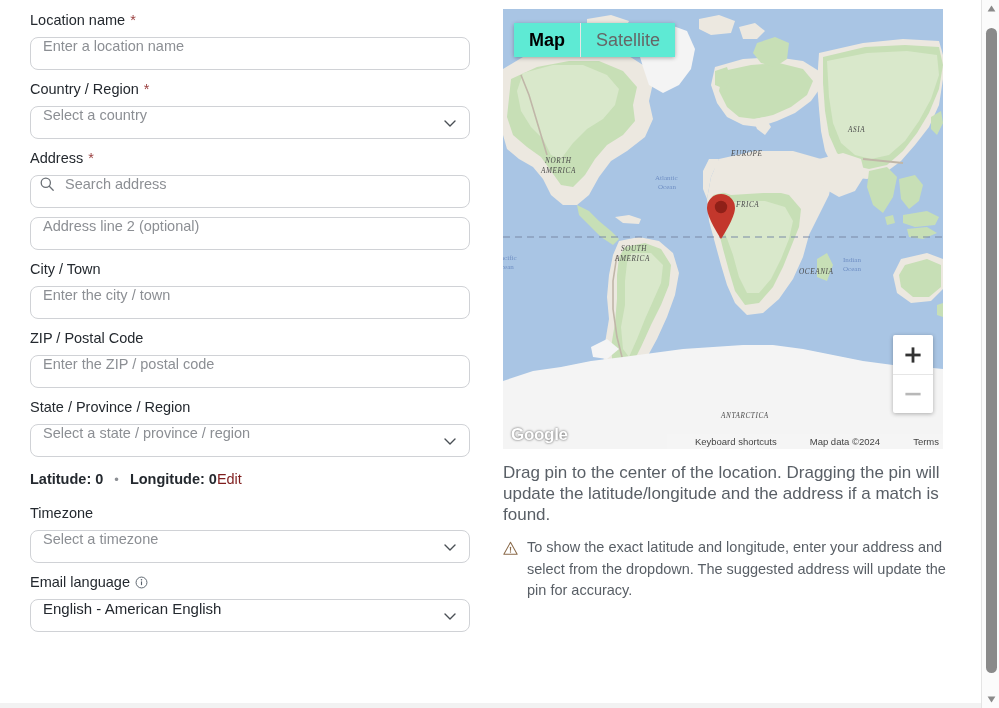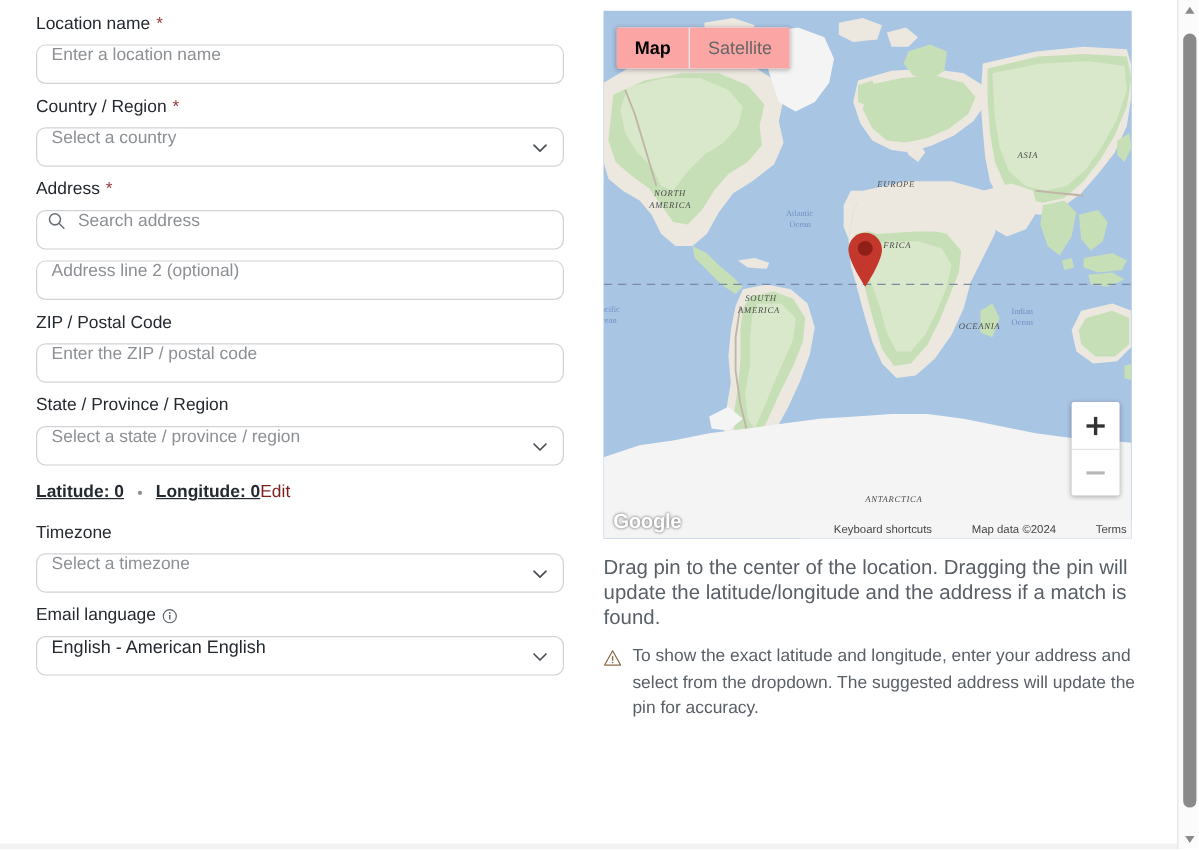--- a/index.html
+++ b/index.html
@@ -73,21 +73,21 @@
   .addr2 { margin-top: 9px; }
 
   .latlon-row {
     display: flex;
     align-items: center;
     font-size: 14.5px;
     color: #24292f;
     margin: 14px 0 16px 0;
     gap: 0;
   }
-  .latlon-row .ll-item { font-weight: 700; text-decoration: underline; }
+  .latlon-row .ll-item { font-weight: 700; }
   .latlon-row .dot {
     color: #8c8f94;
     margin: 0 11px;
     font-size: 13px;
   }
   .latlon-row .edit-link {
     color: #7f1d1d;
     cursor: pointer;
     font-weight: 400;
   }
@@ -118,24 +118,24 @@
     background: #fff;
     border-radius: 2px;
     box-shadow: 0 1px 4px rgba(0,0,0,.3);
     display: flex;
     align-items: stretch;
     z-index: 5;
   }
   .map-type-btn {
     display: flex; align-items: center;
     padding: 0 15px;
-    font-size: 15px;
+    font-size: 18px;
     color: #666;
     cursor: pointer;
-    background: #fca5a5;
+    background: #5eead4;
   }
   .map-type-btn.active { color: #000; font-weight: 700; }
   .map-type-btn + .map-type-btn { border-left: 1px solid #e6e6e6; }
 
   .zoom-ctrl {
     position: absolute;
     right: 10px; bottom: 36px;
     width: 40px;
     background: #fff;
     box-shadow: 0 1px 4px rgba(0,0,0,.3);
@@ -269,20 +269,28 @@
           <circle cx="6.8" cy="6.8" r="4.6" fill="none" stroke="#6b7076" stroke-width="1.3"></circle>
           <line x1="10.3" y1="10.3" x2="14.2" y2="14.2" stroke="#6b7076" stroke-width="1.3" stroke-linecap="round"></line>
         </svg>
         <span class="ph">Search address</span>
       </div>
       <div class="input-box addr2">
         <span class="ph">Address line 2 (optional)</span>
       </div>
     </div>
 
+    <div class="field">
+      <div class="field-label">
+        <span>City / Town</span>
+      </div>
+      <div class="input-box">
+        <span class="ph">Enter the city / town</span>
+      </div>
+    </div>
 
     <div class="field">
       <div class="field-label">
         <span>ZIP / Postal Code</span>
       </div>
       <div class="input-box">
         <span class="ph">Enter the ZIP / postal code</span>
       </div>
     </div>
 

